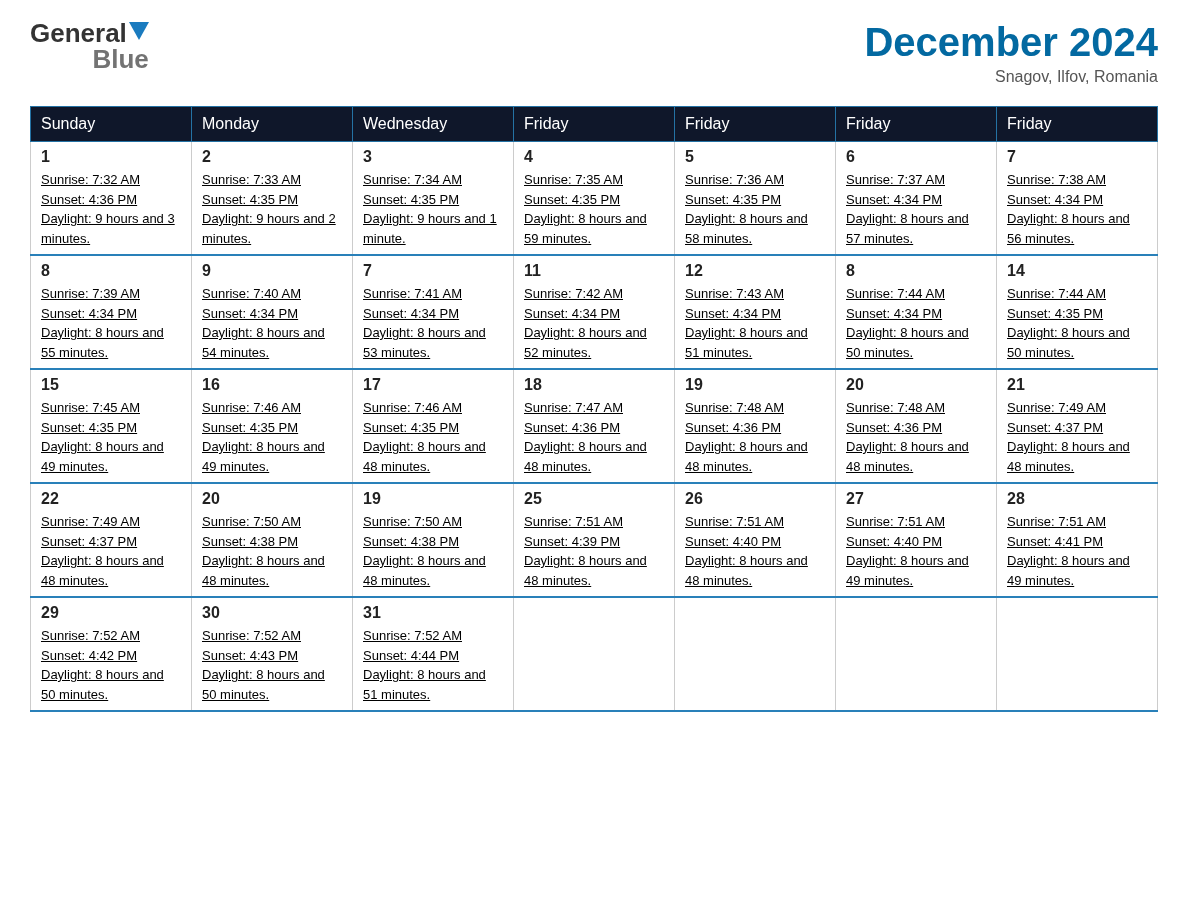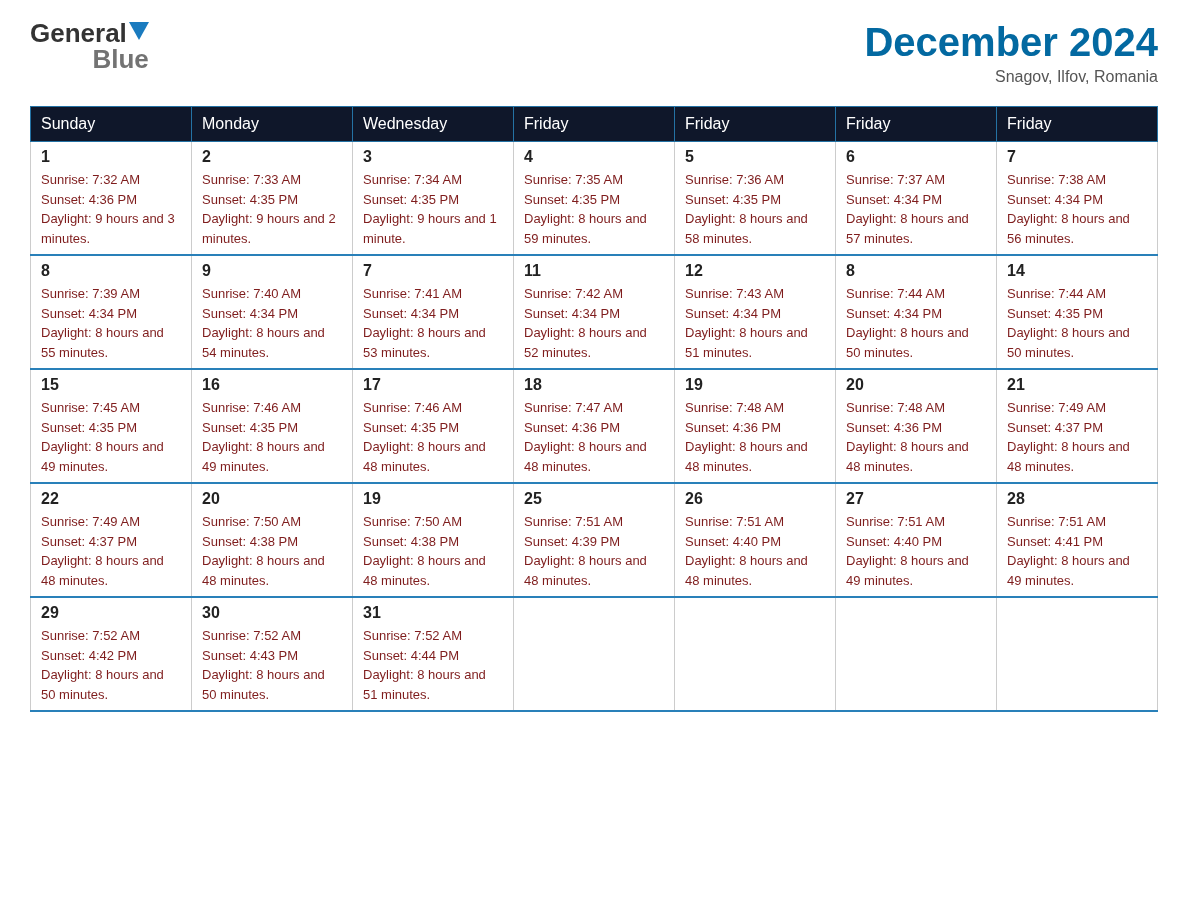--- a/index.html
+++ b/index.html
@@ -92,22 +92,23 @@
     }
     .day-number {
       font-size: 16px;
       font-weight: bold;
       color: #222;
       display: block;
       margin-bottom: 4px;
     }
     .day-info {
       font-size: 13px;
-      color: #7f1d1d;
+      color: #000000;
       line-height: 1.5;
+      text-decoration: underline;
     }
     .empty-cell {
       background: #fff;
     }
   </style>
 </head>
 <body>
 
 <div class="header">
   <div class="logo">

